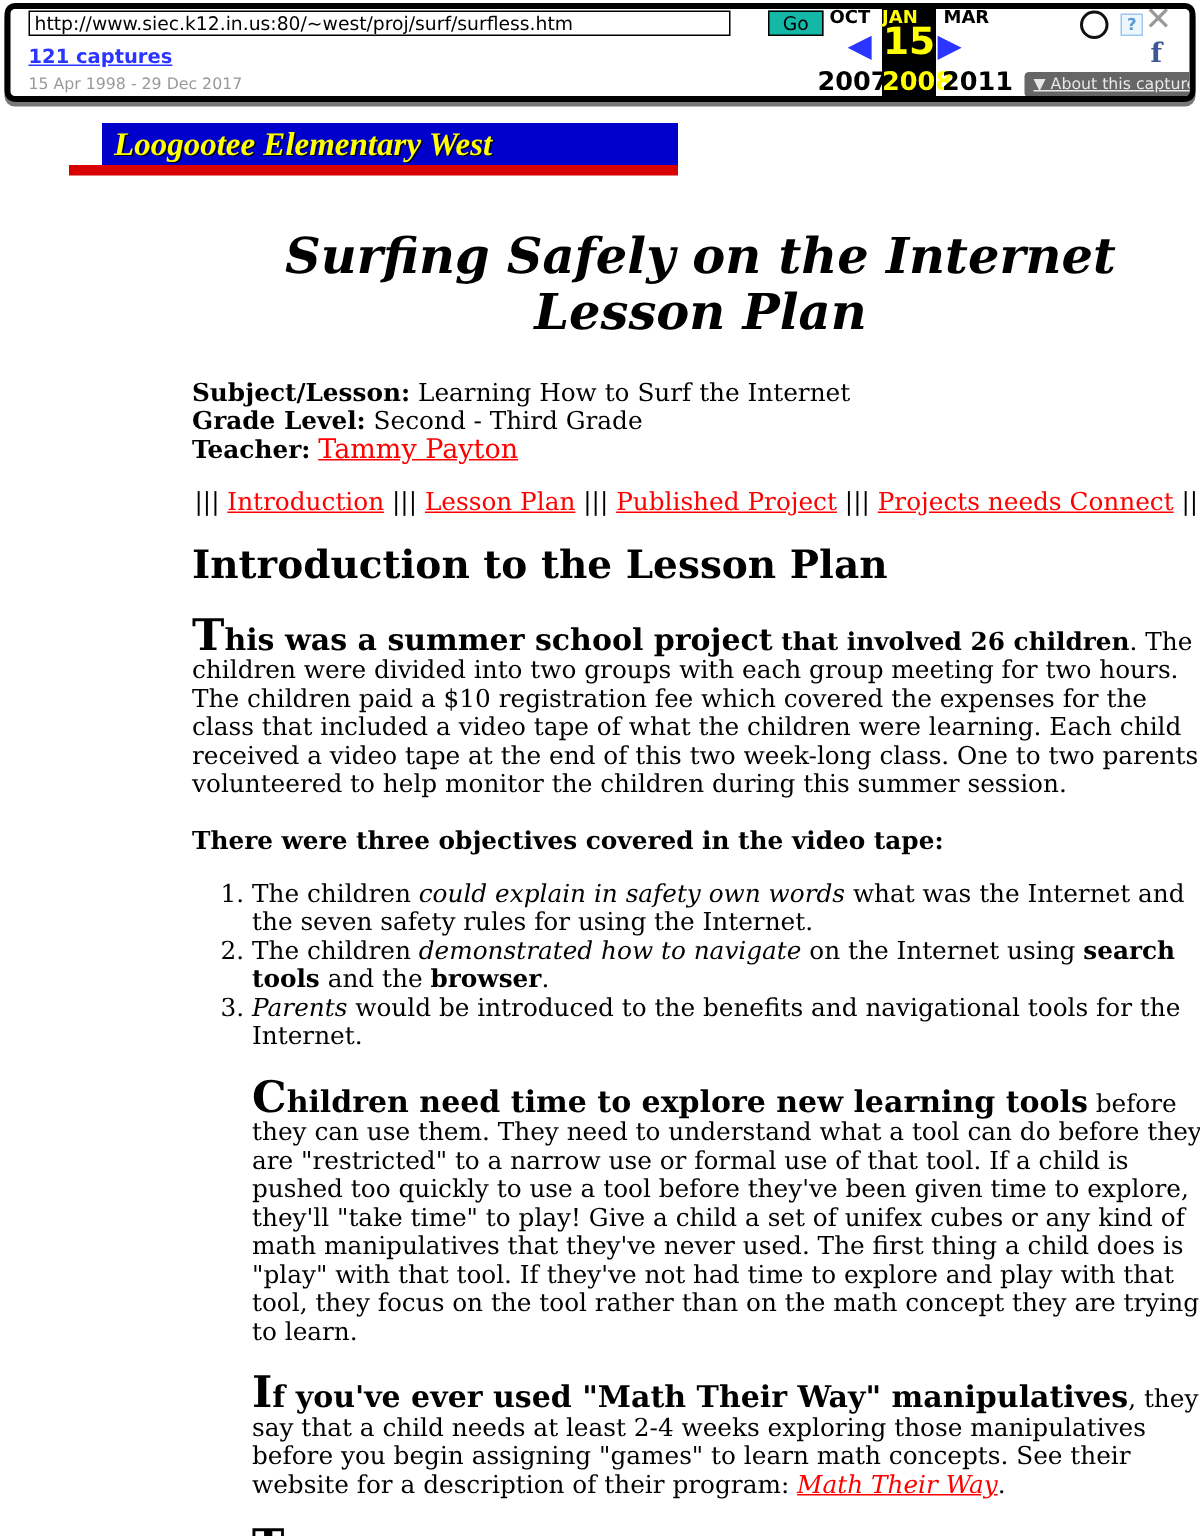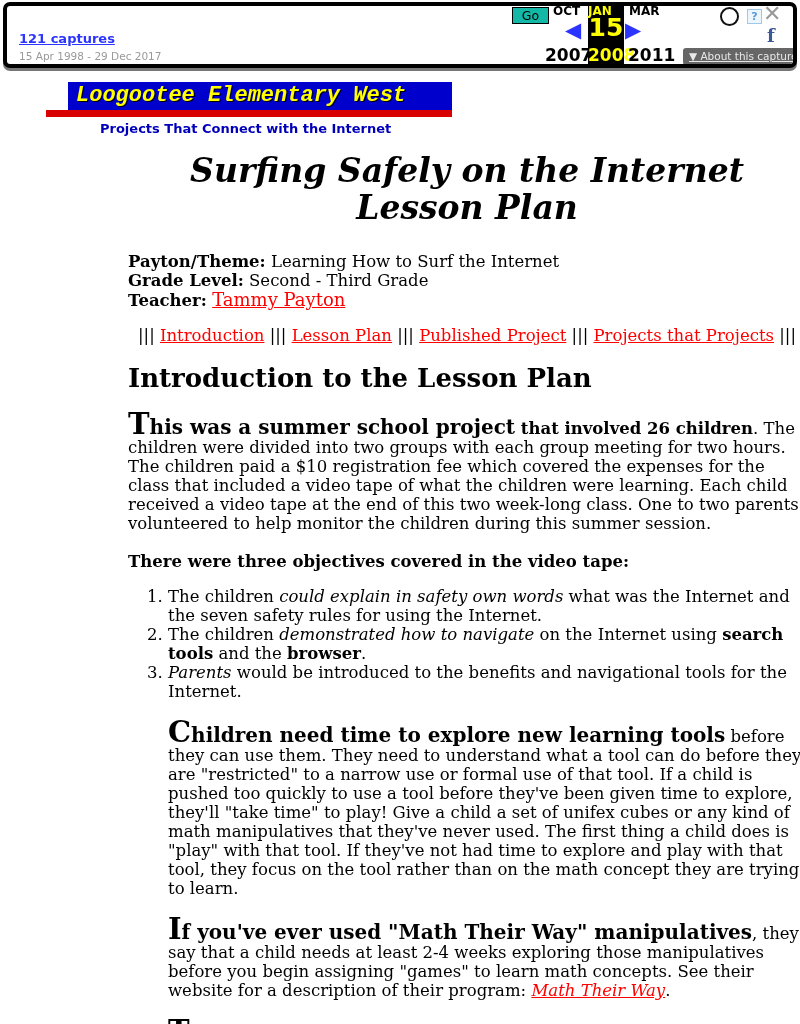--- a/index.html
+++ b/index.html
@@ -54,21 +54,21 @@
   .wb-fb { position:absolute; left:760px; top:19px; font-family:"DejaVu Serif", serif;
     font-size:18px; font-weight:bold; color:#3b5998; cursor:pointer; }
   .wb-about { position:absolute; left:676px; top:42px; background:#666; color:#e8e8e8;
     font-size:10.5px; padding:2px 6px 3px 6px; border-radius:3px; white-space:nowrap;
     text-decoration:underline; cursor:pointer; }
 
   
   .banner { position:absolute; left:46px; top:82px; }
   .banner-blue {
     margin-left:22px; width:384px; height:28px; background:#0000cc;
-    color:#ffff00; font-family:Liberation Mono, monospace; font-style:italic; font-weight:bold;
+    color:#ffff00; font-family:Liberation Serif, serif; font-style:italic; font-weight:bold;
     font-size:22px; line-height:28px; padding-left:8px; box-sizing:border-box;
     text-shadow:1px 1px 0 #000;
     white-space:nowrap;
   }
   .banner-red { width:406px; height:7px; background:#d80000; }
   .banner-tagline {
     margin-left:54px; margin-top:4px; color:#0000bb; font-family:"DejaVu Sans", sans-serif;
     font-weight:bold; font-size:13px;
   }
 
@@ -93,20 +93,21 @@
   .objline { margin:19px 0 0 0; font-weight:bold; }
   ol.objectives { margin:16px 0 0 0; padding:0 0 0 40px; }
   ol.objectives li { margin:0; }
   em.it { font-style:italic; }
   .link-it { font-style:italic; }
 </style>
 </head>
 <body>
 
 <div class="wb-toolbar">
+  <input class="wb-url" value="http://www.siec.k12.in.us:80/~west/proj/surf/surfless.htm" style="">
   <button class="wb-go">Go</button>
   <a class="wb-captures">121 captures</a>
   <div class="wb-range">15 Apr 1998 - 29 Dec 2017</div>
   <div class="wb-black-col"></div>
   <div class="wb-month wb-m-prev">OCT</div>
   <div class="wb-month wb-m-cur">JAN</div>
   <div class="wb-month wb-m-next">MAR</div>
   <div class="wb-arrow wb-arrow-left">◀</div>
   <div class="wb-day">15</div>
   <div class="wb-arrow wb-arrow-right">▶</div>
@@ -118,45 +119,44 @@
   <div class="wb-close">✕</div>
   <div class="wb-fb">f</div>
   <div class="wb-about">▼ About this capture</div>
 </div>
 
 <div class="banner">
   <div class="banner-blue">
     <span>Loogootee Elementary West</span>
   </div>
   <div class="banner-red"></div>
-  <div class="banner-tagline">Projects That Connect with the Internet</div>
 </div>
 
 <div class="doc">
 
   <div class="doc-title">
     <div>Surfing Safely on the Internet</div>
     <div>Lesson Plan</div>
   </div>
 
   <div class="meta">
-    <div><b>Payton/Theme:</b> <span>Learning How to Surf the Internet</span></div>
+    <div><b>Subject/Lesson:</b> <span>Learning How to Surf the Internet</span></div>
     <div><b>Grade Level:</b> <span>Second - Third Grade</span></div>
     <div><b>Teacher:</b> <a class="red-link small">Tammy Payton</a></div>
   </div>
 
   <div class="nav">
     <span class="sep">|||</span>
     <a class="red-link">Introduction</a>
     <span class="sep">|||</span>
     <a class="red-link">Lesson Plan</a>
     <span class="sep">|||</span>
     <a class="red-link">Published Project</a>
     <span class="sep">|||</span>
-    <a class="red-link">Projects that Projects</a>
+    <a class="red-link">Projects needs Connect</a>
     <span class="sep">|||</span>
   </div>
 
   <div class="section-h">Introduction to the Lesson Plan</div>
 
   <p class="para"><span class="cap">T</span><span class="lead">his was a summer school project</span><span class="b17"> that involved 26 children</span><span>. The children were divided into two groups with each group meeting for two hours. The children paid a $10 registration fee which covered the expenses for the class that included a video tape of what the children were learning. Each child received a video tape at the end of this two week-long class. One to two parents volunteered to help monitor the children during this summer session.</span></p>
 
   <p class="objline">There were three objectives covered in the video tape:</p>
 
   <ol class="objectives">

